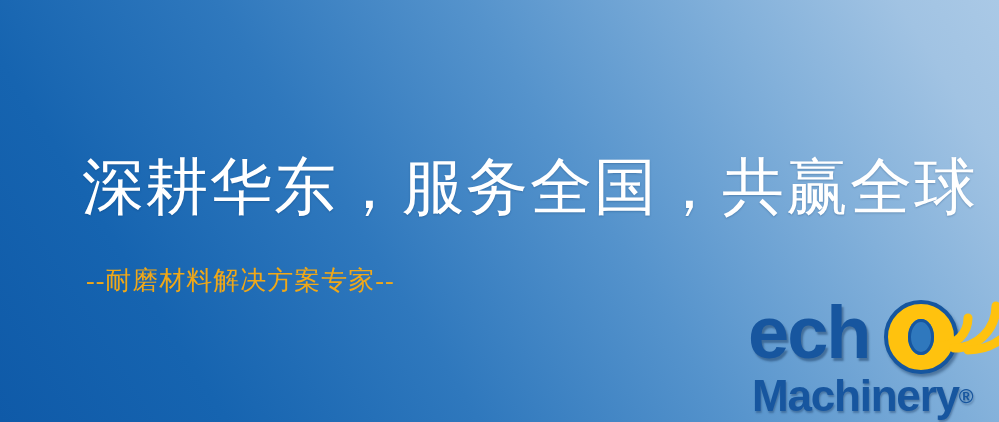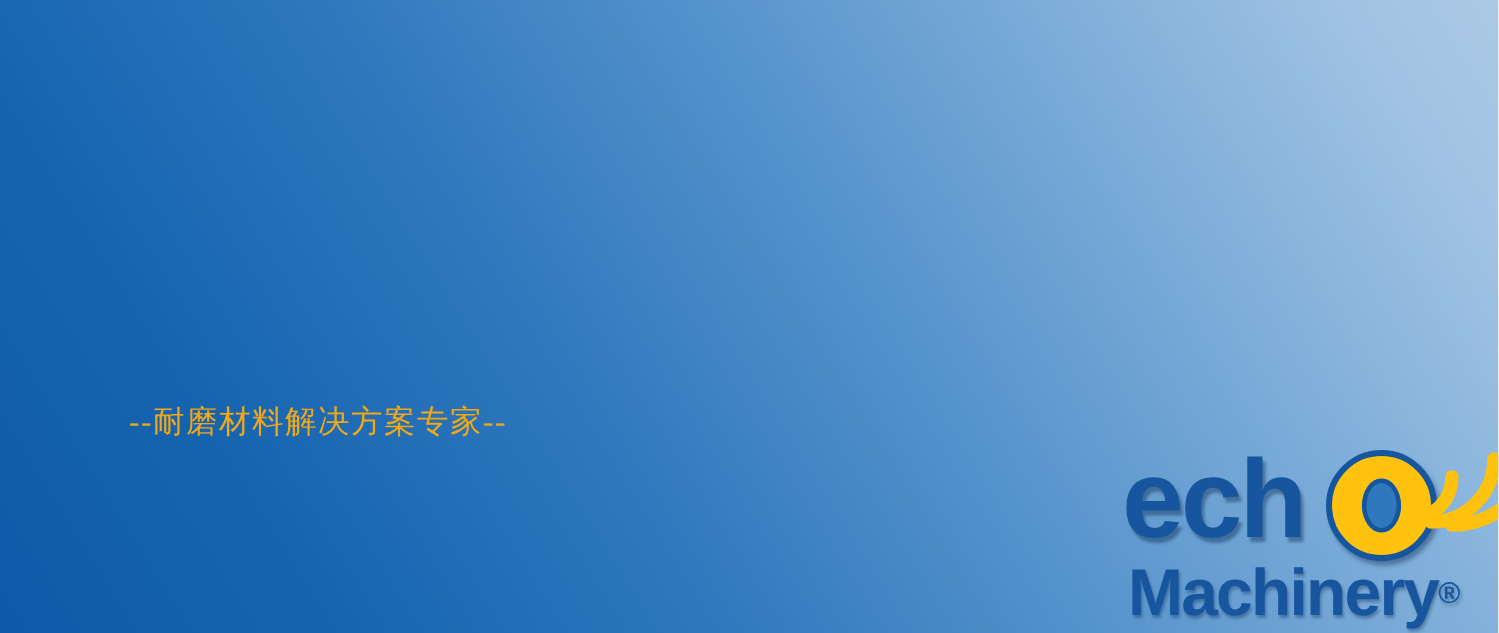--- a/index.html
+++ b/index.html
@@ -37,21 +37,21 @@
     white-space: nowrap;
     text-shadow: 0 1px 2px rgba(12, 50, 95, 0.28);
   }
 
   
   #subtitle {
     position: absolute;
     left: 86px;
     top: 266px;
     font-family: "Liberation Serif", "DejaVu Serif", serif;
-    font-size: 21px;
+    font-size: 26px;
     line-height: 30px;
     color: #f0a818;
     letter-spacing: 1px;
     white-space: nowrap;
   }
 
   
   #logo {
     position: absolute;
     left: 742px;
@@ -121,20 +121,21 @@
     font-size: 20px;
     vertical-align: 8px;
     letter-spacing: 0;
   }
 </style>
 </head>
 <body>
 
 <div id="banner">
 
+  <div id="headline">深耕华东，服务全国，共赢全球</div>
 
   <div id="subtitle">--耐磨材料解决方案专家--</div>
 
   <div id="logo">
 
     <div class="logo-wordmark">ech</div>
 
     <div class="logo-o"></div>
 
     <div class="logo-arcs">

